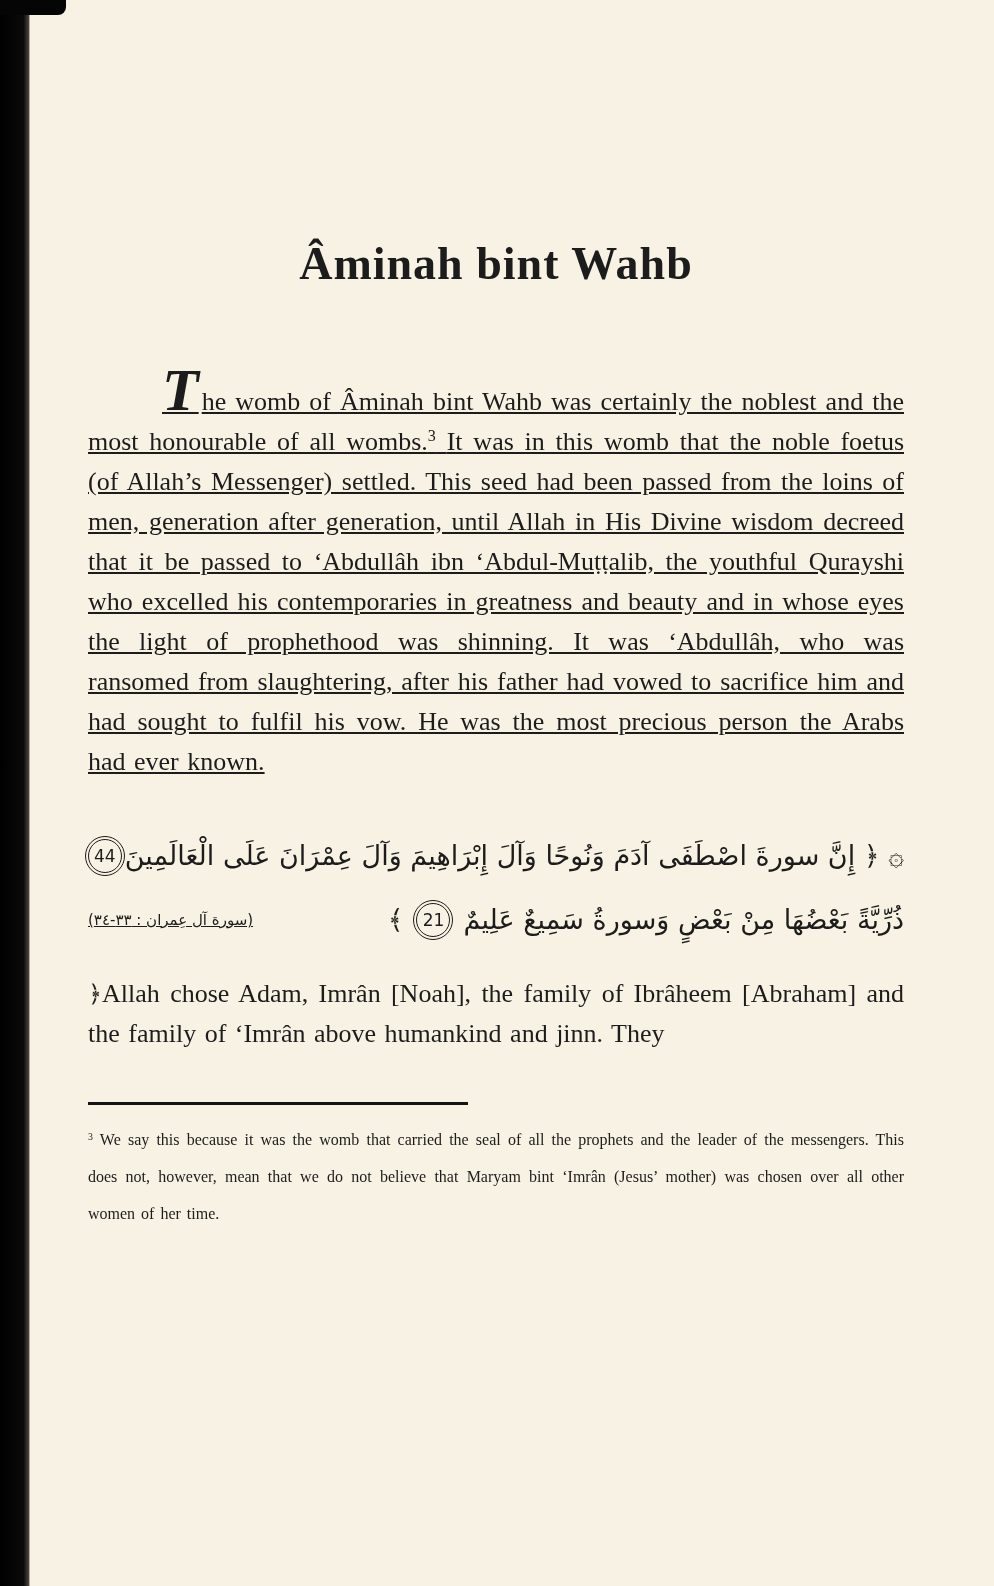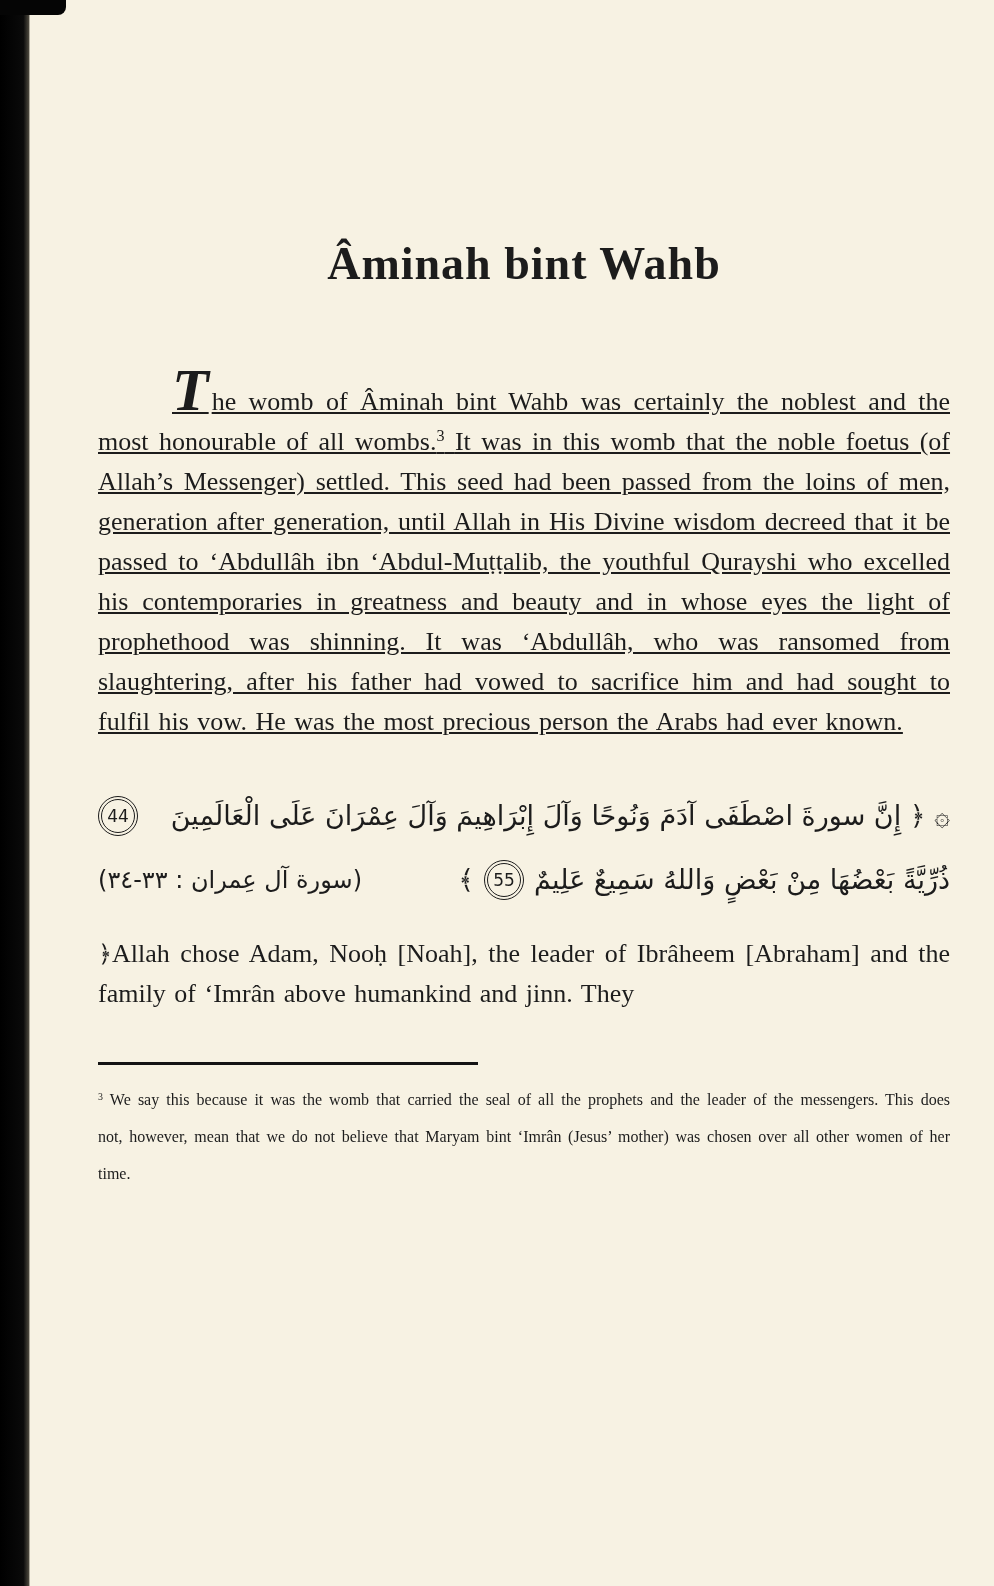--- a/index.html
+++ b/index.html
@@ -24,21 +24,21 @@
     background: linear-gradient(to right, #000 0%, #0a0a0a 78%, #4a463c 96%, rgba(0,0,0,0) 100%);
   }
   .scan-edge-top {
     position: absolute;
     left: 0; top: 0;
     width: 66px; height: 15px;
     background: #050505;
     border-bottom-right-radius: 8px;
   }
 
-  .content { position: relative; padding: 0 44px 0 88px; margin-left: 10px; }
+  .content { position: relative; padding: 0 90px 0 88px; }
 
   .title {
     margin: 236px 0 0 0;
     text-align: center;
     font-size: 46px;
     line-height: 56px;
     font-weight: 700;
     letter-spacing: 1px;
   }
 
@@ -89,21 +89,21 @@
     align-items: center;
     justify-content: center;
     width: 40px; height: 40px;
     border: 4px double #1c1c1c;
     border-radius: 50%;
     font-size: 17px;
     line-height: 1;
     flex: 0 0 auto;
   }
   .q-close { font-size: 27px; }
-  .q-source { font-size: 24px; font-weight: 500; }
+  .q-source { font-size: 15px; font-weight: 500; text-decoration: underline; }
 
   .translation { margin-top: 26px; }
   .t-open { font-family: "DejaVu Sans", sans-serif; font-size: 24px; }
 
   .footnote-rule {
     margin-top: 48px;
     width: 380px;
     height: 3px;
     background: #141414;
   }
@@ -129,28 +129,28 @@
     <p class="body para-first"><span class="dropcap">T</span><span>he womb of Âminah bint Wahb was certainly the noblest and the most honourable of all wombs.</span><sup class="fnref">3</sup> <span>It was in this womb that the noble foetus (of Allah’s Messenger) settled. This seed had been passed from the loins of men, generation after generation, until Allah in His Divine wisdom decreed that it be passed to ‘Abdullâh ibn ‘Abdul-Muṭṭalib, the youthful Qurayshi who excelled his contemporaries in greatness and beauty and in whose eyes the light of prophethood was shinning. It was ‘Abdullâh, who was ransomed from slaughtering, after his father had vowed to sacrifice him and had sought to fulfil his vow. He was the most precious person the Arabs had ever known.</span></p>
 
 
     <div class="quran">
       <div class="q-line" dir="rtl">
         <span class="q-text">۞ ﴿ إِنَّ سورةَ اصْطَفَى آدَمَ وَنُوحًا وَآلَ إِبْرَاهِيمَ وَآلَ عِمْرَانَ عَلَى الْعَالَمِينَ</span>
         <span class="verse-badge">44</span>
       </div>
       <div class="q-line q-line2" dir="rtl">
         <span class="q-right">
-          <span class="q-text">ذُرِّيَّةً بَعْضُهَا مِنْ بَعْضٍ وَاللهُ سَمِيعٌ عَلِيمٌ</span>
-          <span class="verse-badge">55</span>
+          <span class="q-text">ذُرِّيَّةً بَعْضُهَا مِنْ بَعْضٍ وَسورةُ سَمِيعٌ عَلِيمٌ</span>
+          <span class="verse-badge">21</span>
           <span class="q-close">﴾</span>
         </span>
         <span class="q-source">(سورة آل عِمران : ٣٣-٣٤)</span>
       </div>
     </div>
 
-    <p class="body translation"><span class="t-open">﴿</span><span>Allah chose Adam, Nooḥ [Noah], the leader of Ibrâheem [Abraham] and the family of ‘Imrân above humankind and jinn. They</span></p>
+    <p class="body translation"><span class="t-open">﴿</span><span>Allah chose Adam, Imrân [Noah], the family of Ibrâheem [Abraham] and the family of ‘Imrân above humankind and jinn. They</span></p>
 
     <div class="footnote-rule"></div>
 
     <p class="footnote"><sup class="fnref">3</sup> <span>We say this because it was the womb that carried the seal of all the prophets and the leader of the messengers. This does not, however, mean that we do not believe that Maryam bint ‘Imrân (Jesus’ mother) was chosen over all other women of her time.</span></p>
 
   </div>
 </div>
 
 </body></html>

